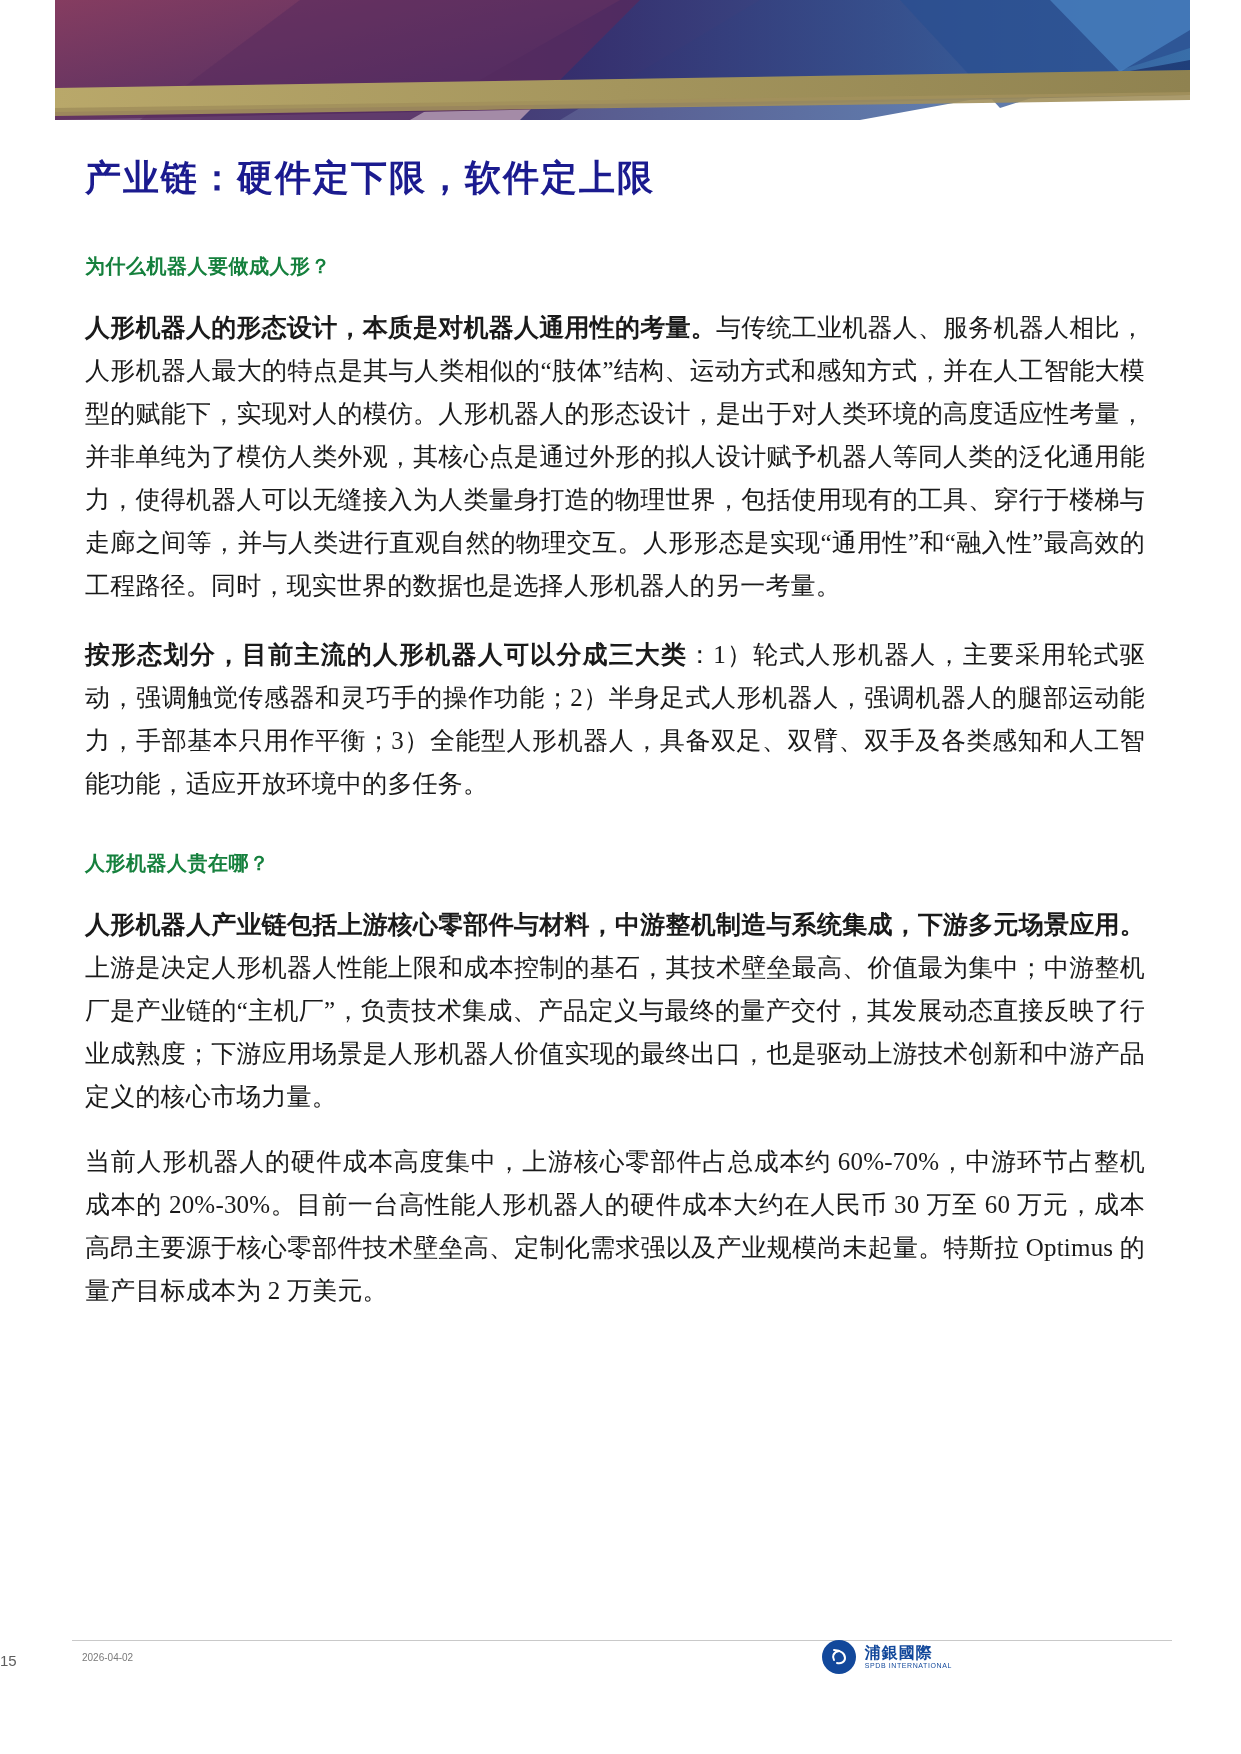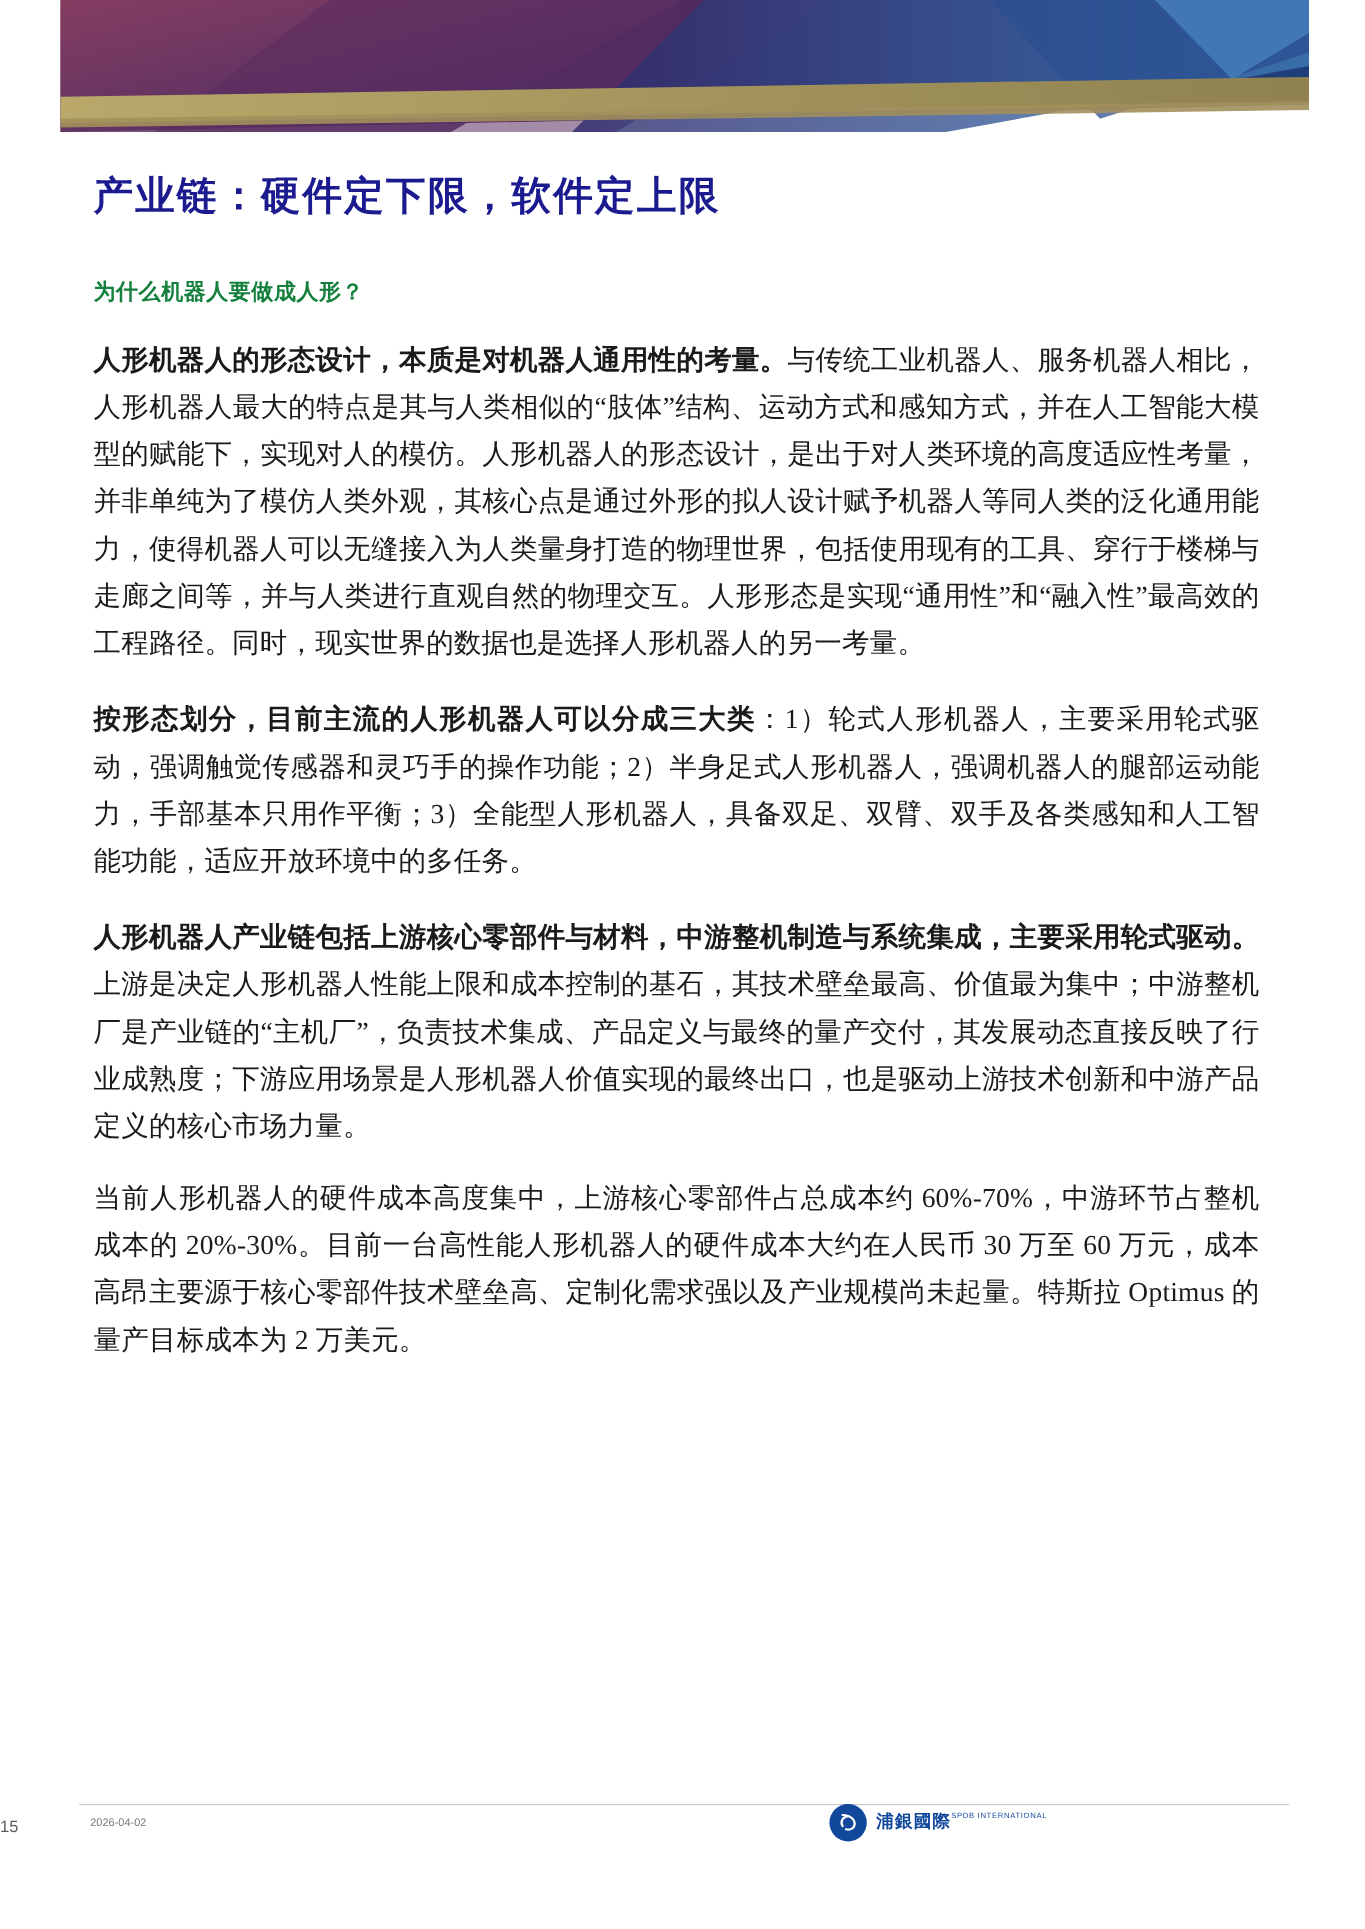--- a/index.html
+++ b/index.html
@@ -115,20 +115,21 @@
     width: 34px;
     height: 34px;
     border-radius: 50%;
     background: #12489b;
     display: flex;
     align-items: center;
     justify-content: center;
   }
   .logo-text {
     display: flex;
+    flex-direction: column;
     line-height: 1.1;
   }
   .logo-cn {
     font-family: "Liberation Sans", sans-serif;
     font-size: 16px;
     font-weight: bold;
     color: #12489b;
     letter-spacing: 1px;
   }
   .logo-en {
@@ -183,23 +184,24 @@
     <h2 class="subhead">为什么机器人要做成人形？</h2>
 
     <p class="para">
       <span class="b">人形机器人的形态设计，本质是对机器人通用性的考量。</span><span>与传统工业机器人、服务机器人相比，人形机器人最大的特点是其与人类相似的“肢体”结构、运动方式和感知方式，并在人工智能大模型的赋能下，实现对人的模仿。人形机器人的形态设计，是出于对人类环境的高度适应性考量，并非单纯为了模仿人类外观，其核心点是通过外形的拟人设计赋予机器人等同人类的泛化通用能力，使得机器人可以无缝接入为人类量身打造的物理世界，包括使用现有的工具、穿行于楼梯与走廊之间等，并与人类进行直观自然的物理交互。人形形态是实现“通用性”和“融入性”最高效的工程路径。同时，现实世界的数据也是选择人形机器人的另一考量。</span>
     </p>
 
     <p class="para">
       <span class="b">按形态划分，目前主流的人形机器人可以分成三大类</span><span>：1）轮式人形机器人，主要采用轮式驱动，强调触觉传感器和灵巧手的操作功能；2）半身足式人形机器人，强调机器人的腿部运动能力，手部基本只用作平衡；3）全能型人形机器人，具备双足、双臂、双手及各类感知和人工智能功能，适应开放环境中的多任务。</span>
     </p>
 
+    <h2 class="subhead">人形机器人贵在哪？</h2>
 
     <p class="para">
-      <span class="b">人形机器人产业链包括上游核心零部件与材料，中游整机制造与系统集成，主要采用轮式驱动。</span><span>上游是决定人形机器人性能上限和成本控制的基石，其技术壁垒最高、价值最为集中；中游整机厂是产业链的“主机厂”，负责技术集成、产品定义与最终的量产交付，其发展动态直接反映了行业成熟度；下游应用场景是人形机器人价值实现的最终出口，也是驱动上游技术创新和中游产品定义的核心市场力量。</span>
+      <span class="b">人形机器人产业链包括上游核心零部件与材料，中游整机制造与系统集成，下游多元场景应用。</span><span>上游是决定人形机器人性能上限和成本控制的基石，其技术壁垒最高、价值最为集中；中游整机厂是产业链的“主机厂”，负责技术集成、产品定义与最终的量产交付，其发展动态直接反映了行业成熟度；下游应用场景是人形机器人价值实现的最终出口，也是驱动上游技术创新和中游产品定义的核心市场力量。</span>
     </p>
 
     <p class="para tight">
       <span>当前人形机器人的硬件成本高度集中，上游核心零部件占总成本约 60%-70%，中游环节占整机成本的 20%-30%。目前一台高性能人形机器人的硬件成本大约在人民币 30 万至 60 万元，成本高昂主要源于核心零部件技术壁垒高、定制化需求强以及产业规模尚未起量。特斯拉 Optimus 的量产目标成本为 2 万美元。</span>
     </p>
 
   </div>
 
   <div class="footer-rule"></div>
   <div class="footer-date">2026-04-02</div>

